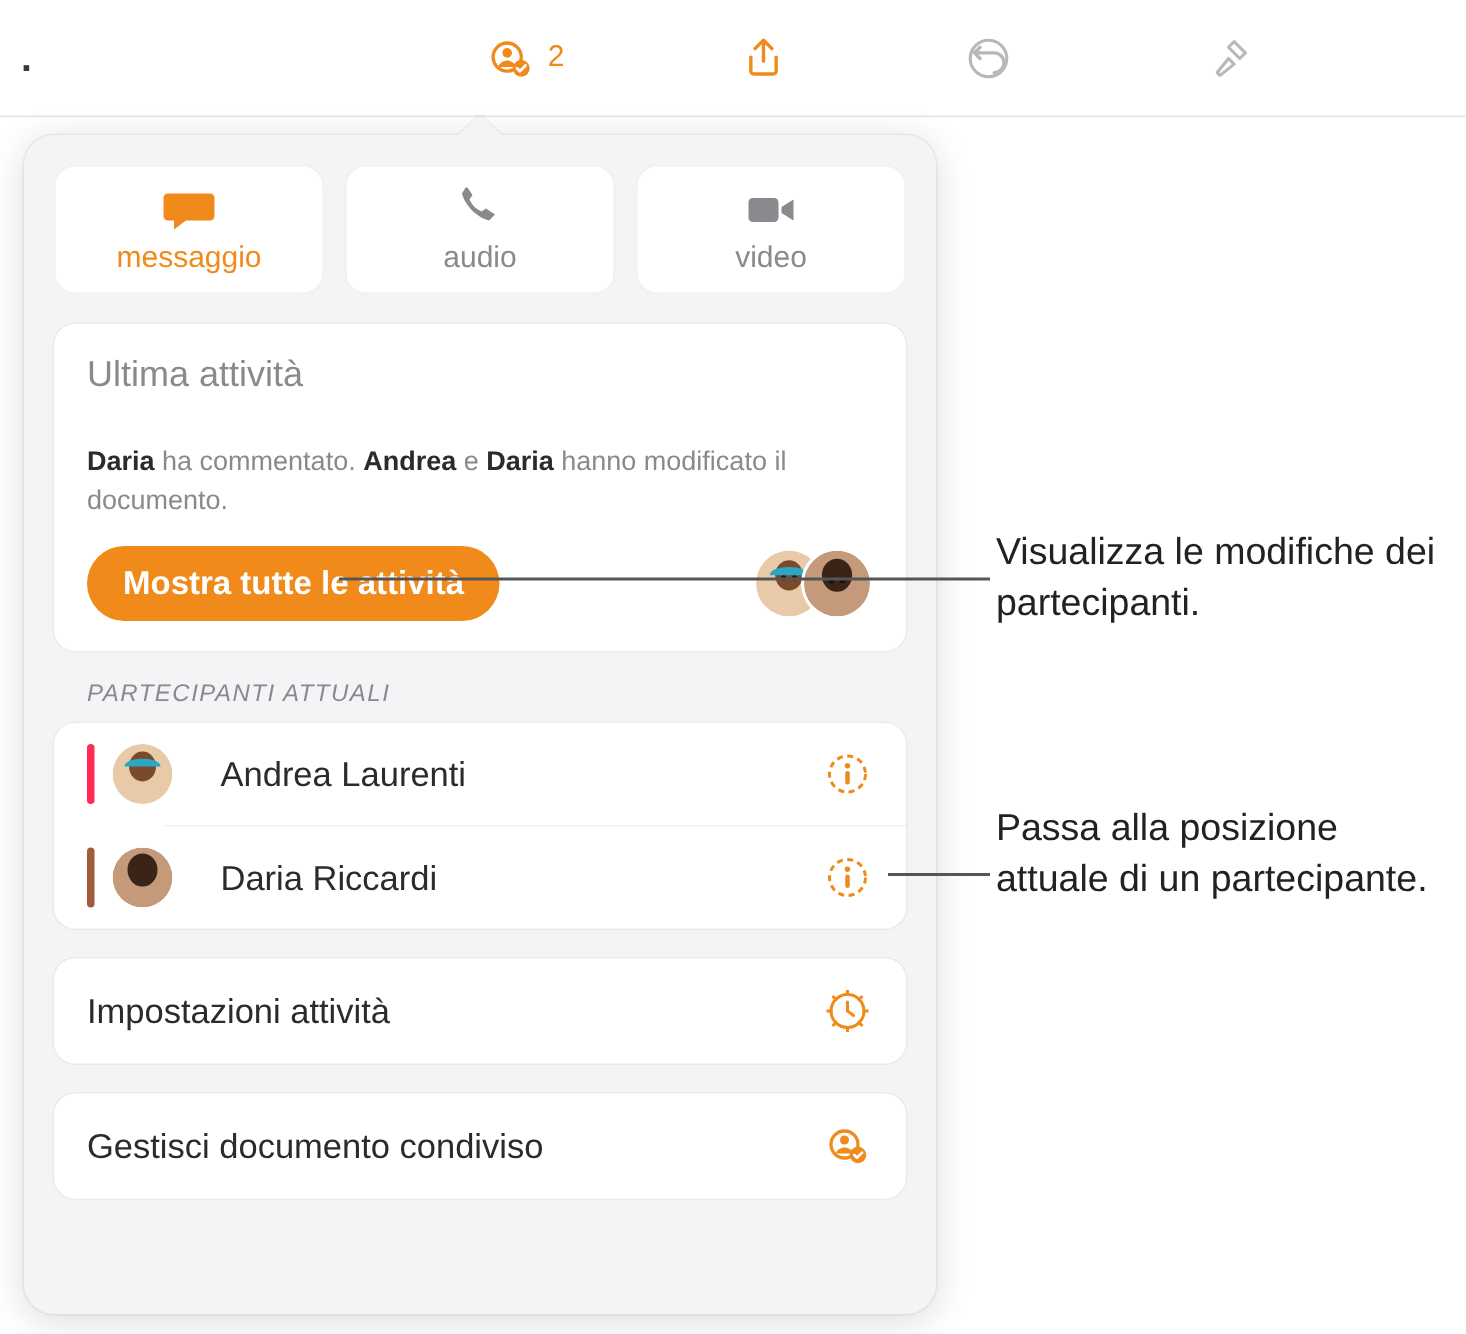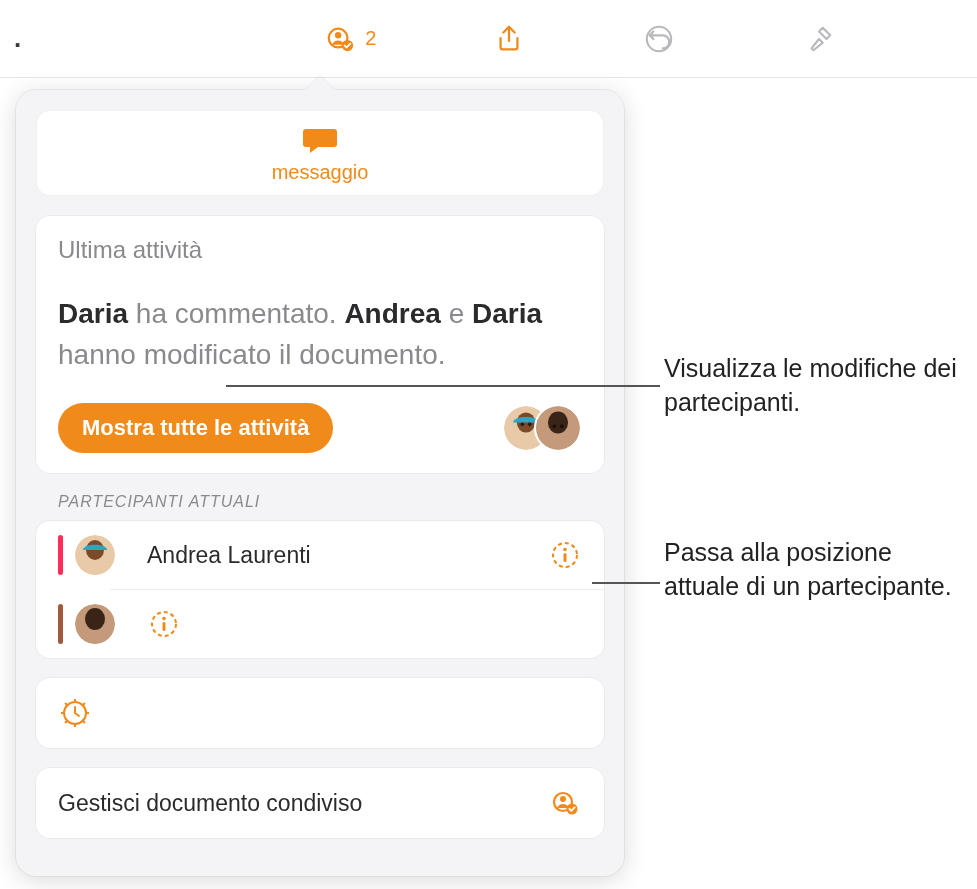--- a/index.html
+++ b/index.html
@@ -66,21 +66,21 @@
   .mode-btn .micon svg { width: 36px; height: 30px; }
 
   .card {
     background: #fff;
     border-radius: 14px;
     padding: 20px 22px;
     box-shadow: 0 0 0 1px rgba(0,0,0,0.04);
     margin-bottom: 20px;
   }
   .card-title { font-size: 24px; color: var(--gray-text); font-weight: 400; margin-bottom: 30px; }
-  .activity-text { font-size: 28px; color: var(--gray-text); line-height: 1.45; margin-bottom: 28px; }
+  .activity-text { font-size: 18px; color: var(--gray-text); line-height: 1.45; margin-bottom: 18px; }
   .activity-text b { color: #2b2b2e; font-weight: 600; }
   .activity-row { display:flex; align-items:center; justify-content:space-between; }
   .pill-btn {
     background: var(--accent);
     color: #fff;
     font-size: 22px;
     font-weight: 600;
     border: none;
     border-radius: 999px;
     padding: 12px 24px;
@@ -174,20 +174,37 @@
 <div class="popover">
 
   <div class="mode-row">
     <div class="mode-btn active">
       <span class="micon">
         <svg viewBox="0 0 36 30">
             <path d="M4 4h28a3 3 0 0 1 3 3v12a3 3 0 0 1-3 3H16l-8 6v-6H4a3 3 0 0 1-3-3V7a3 3 0 0 1 3-3z" fill="var(--accent)"></path>
           </svg>
       </span>
       <span>messaggio</span>
+    </div>
+    <div class="mode-btn">
+      <span class="micon">
+        <svg viewBox="0 0 36 30">
+            <path d="M6 4c2 8 10 16 18 18l4-4-6-4-3 2c-4-2-6-4-8-8l2-3-4-6z" fill="var(--gray-text)"></path>
+          </svg>
+      </span>
+      <span>audio</span>
+    </div>
+    <div class="mode-btn">
+      <span class="micon">
+        <svg viewBox="0 0 36 30">
+            <rect x="3" y="7" width="20" height="16" rx="3" fill="var(--gray-text)"></rect>
+            <path d="M25 13l8-5v14l-8-5z" fill="var(--gray-text)"></path>
+          </svg>
+      </span>
+      <span>video</span>
     </div>
   </div>
 
   <div class="card">
     <div class="card-title">Ultima attività</div>
     <div class="activity-text">
       <b>Daria</b><span> ha commentato. </span><b>Andrea</b><span> e </span><b>Daria</b><span> hanno modificato il documento.</span>
     </div>
     <div class="activity-row">
       <button class="pill-btn">Mostra tutte le attività</button>
@@ -240,32 +257,34 @@
     <div class="list-row">
       <div class="row-lead">
         <div class="color-bar" style="background:#a05a3c"></div>
         <span class="mini-avatar">
           <svg viewBox="0 0 40 40">
               <circle cx="20" cy="20" r="20" fill="#c49a7a"></circle>
               <ellipse cx="20" cy="15" rx="10" ry="11" fill="#3a2418"></ellipse>
             </svg>
         </span>
       </div>
+      <div class="row-name">Daria Riccardi</div>
       <div class="info-btn">
         <svg viewBox="0 0 30 30">
             <circle cx="15" cy="15" r="12" fill="none" stroke="var(--accent)" stroke-width="2" stroke-dasharray="4 3"></circle>
             <circle cx="15" cy="9.5" r="1.8" fill="var(--accent)"></circle>
             <rect x="13.5" y="13" width="3" height="9" rx="1.5" fill="var(--accent)"></rect>
           </svg>
       </div>
     </div>
   </div>
 
   <div class="card" style="padding:0;margin-bottom:20px">
     <div class="simple-row">
+      <span class="label">Impostazioni attività</span>
       <span class="row-icon">
         <svg viewBox="0 0 30 30">
           <circle cx="15" cy="15" r="11" fill="none" stroke="var(--accent)" stroke-width="2"></circle>
           <g stroke="var(--accent)" stroke-width="2">
             <line x1="15" y1="1" x2="15" y2="5"></line>
               <line x1="15" y1="25" x2="15" y2="29"></line>
             <line x1="1" y1="15" x2="5" y2="15"></line>
               <line x1="25" y1="15" x2="29" y2="15"></line>
             <line x1="5" y1="5" x2="8" y2="8"></line>
               <line x1="22" y1="22" x2="25" y2="25"></line>

